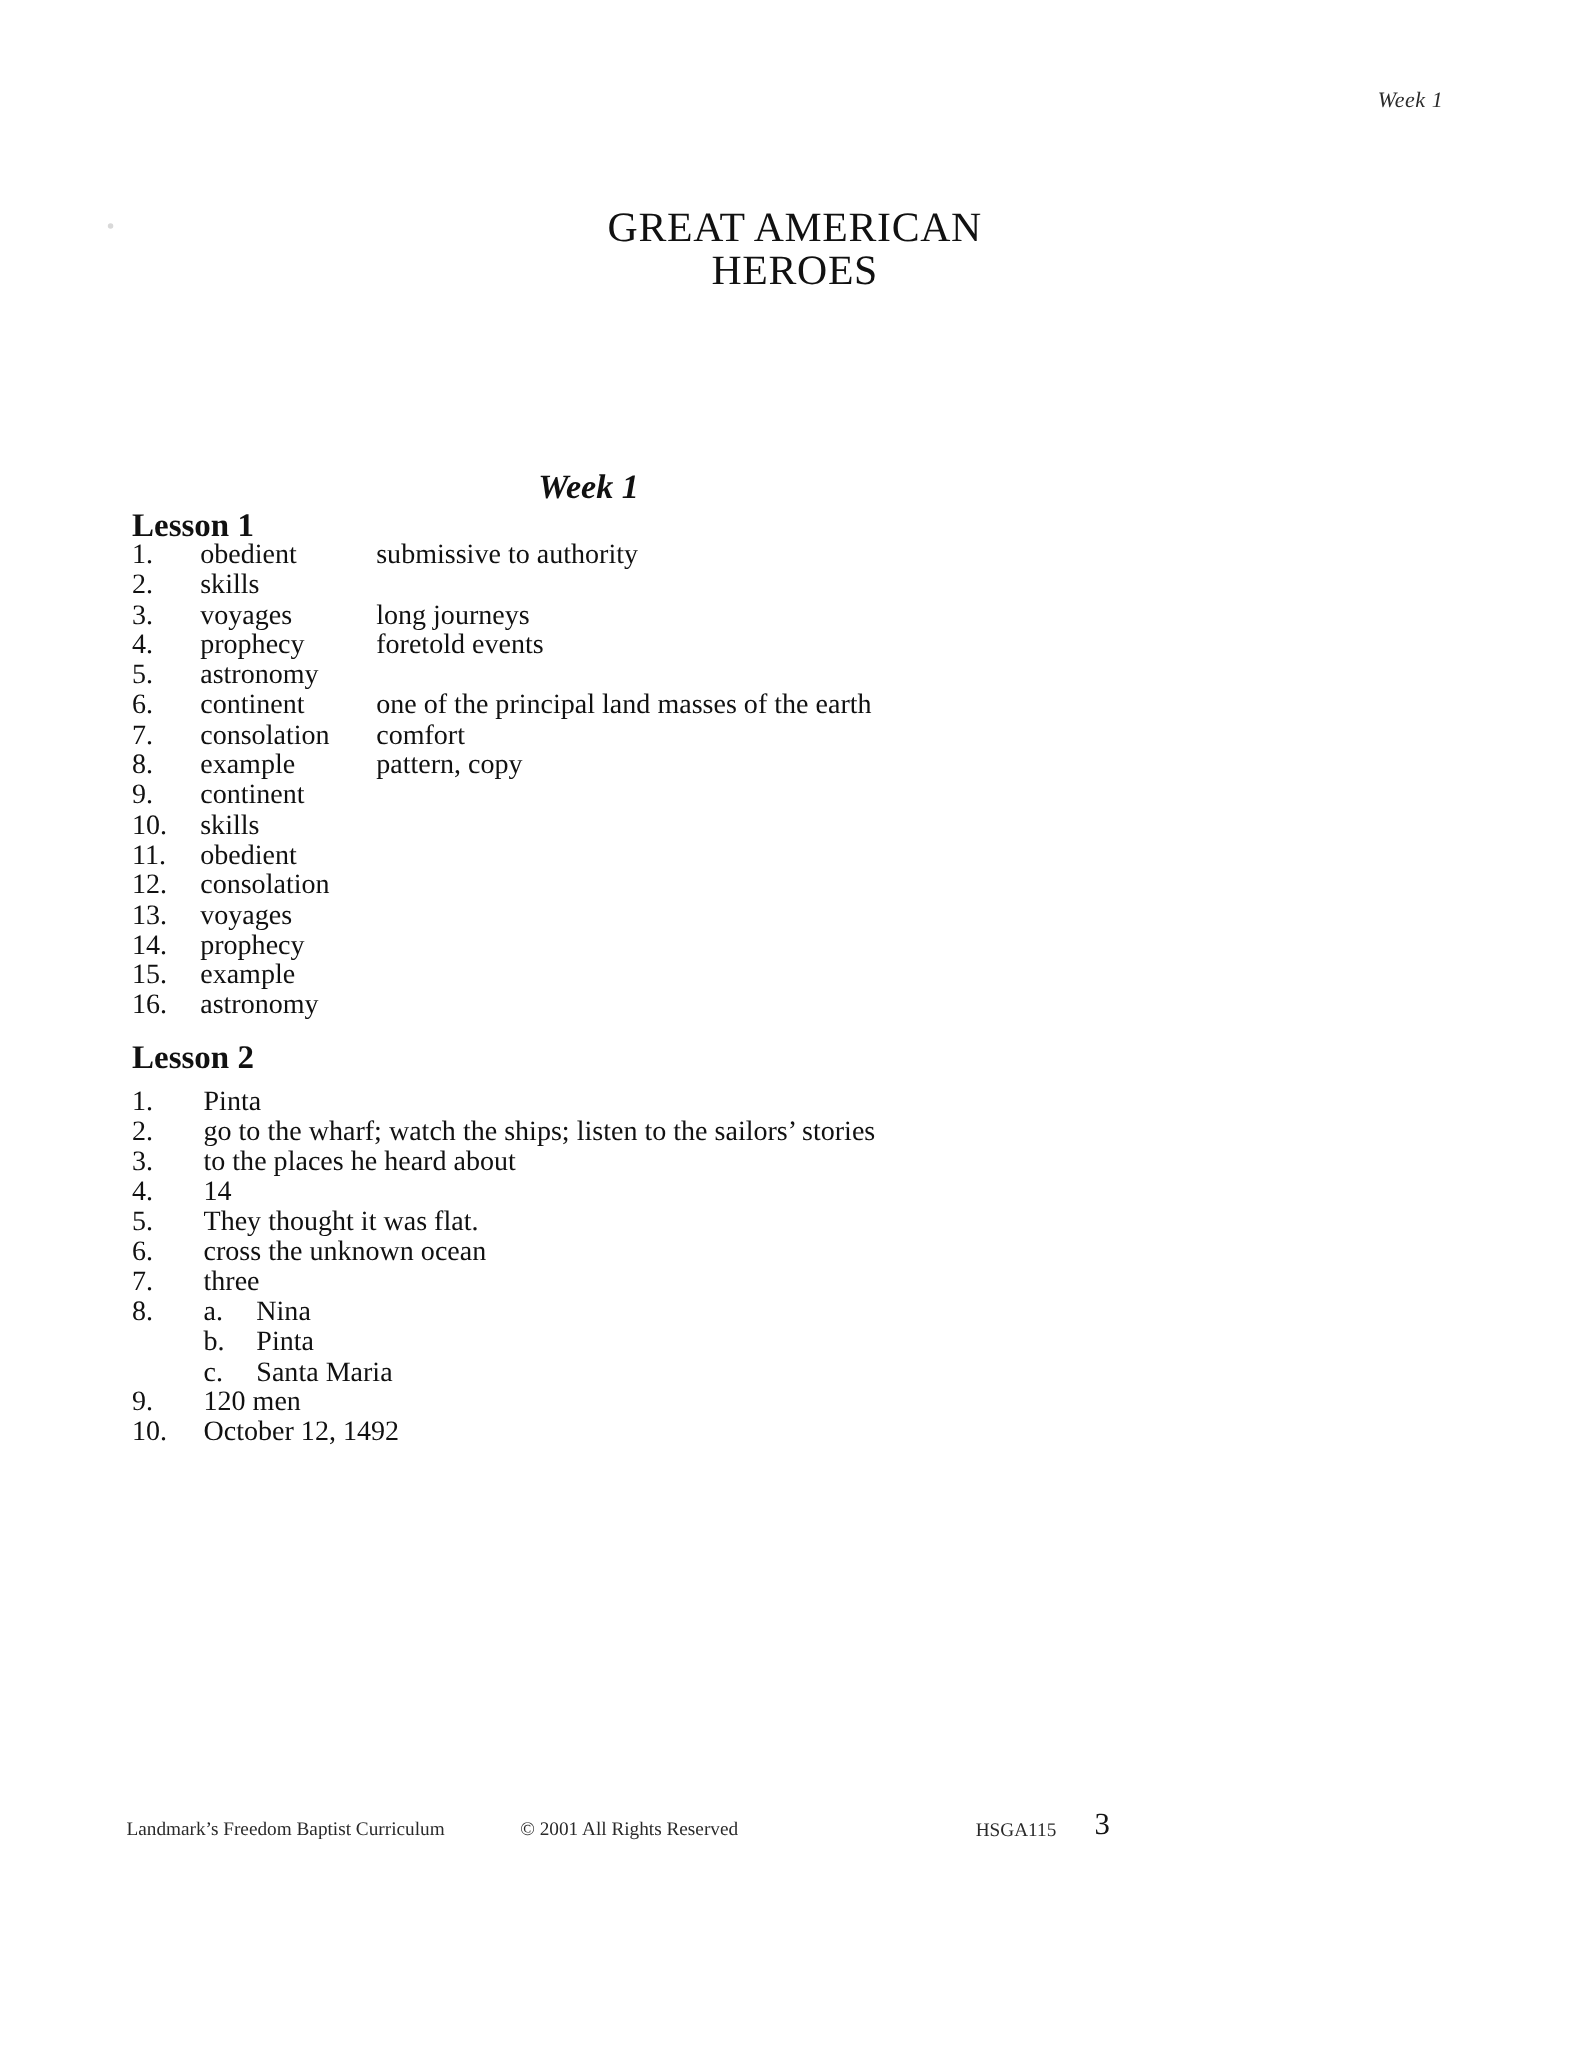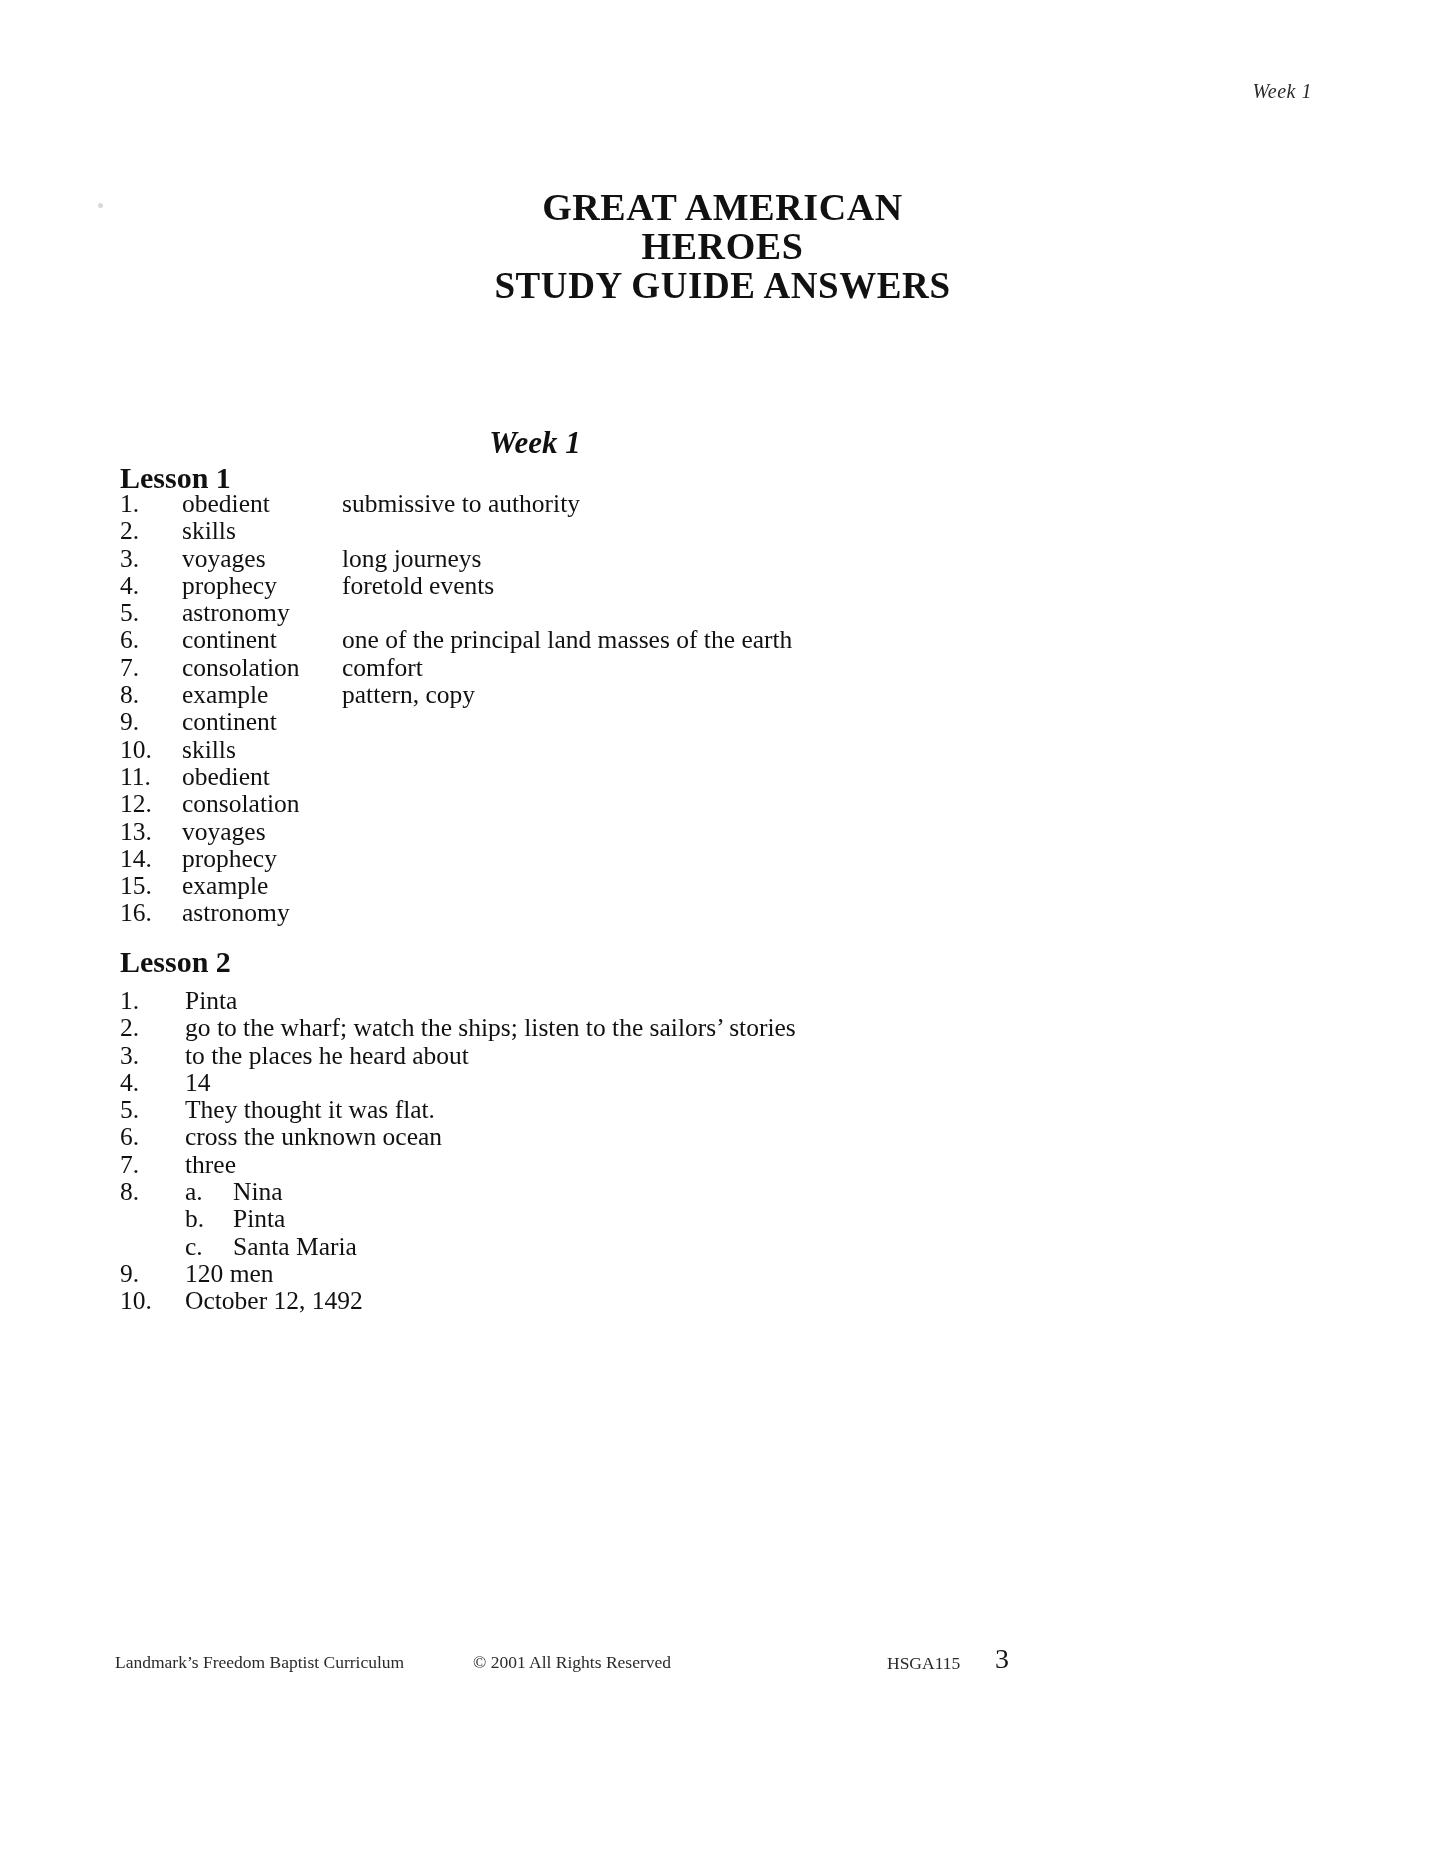--- a/index.html
+++ b/index.html
@@ -41,21 +41,21 @@
     border-radius: 50%;
   }
 
   
   .doc-title {
     position: absolute;
     top: 188px;
     left: 0;
     width: 1445px;
     text-align: center;
-    font-weight: bold;
+    font-weight: normal;
     font-size: 38px;
     line-height: 39px;
     letter-spacing: 0.6px;
   }
   .doc-title .tline { display: block; }
   .doc-title .tline-3 { font-size: 37px; }
 
   
   .week-heading {
     position: absolute;
@@ -171,21 +171,20 @@
 
 <div id="page">
 
   <div class="running-head">Week 1</div>
 
   <div class="speck"></div>
 
   <div class="doc-title">
     <span class="tline tline-1">GREAT AMERICAN</span>
     <span class="tline tline-2">HEROES</span>
-    <span class="tline tline-3">STUDY GUIDE ANSWERS</span>
   </div>
 
   <div class="week-heading">Week 1</div>
 
   <div class="lesson-heading" id="lesson1-heading">Lesson 1</div>
   <ul class="answer-list" id="lesson1-list">
       <li class="answer-row">
         <span class="row-num">1.</span>
         <span class="row-term">obedient</span>
         <span class="row-def">submissive to authority</span>

